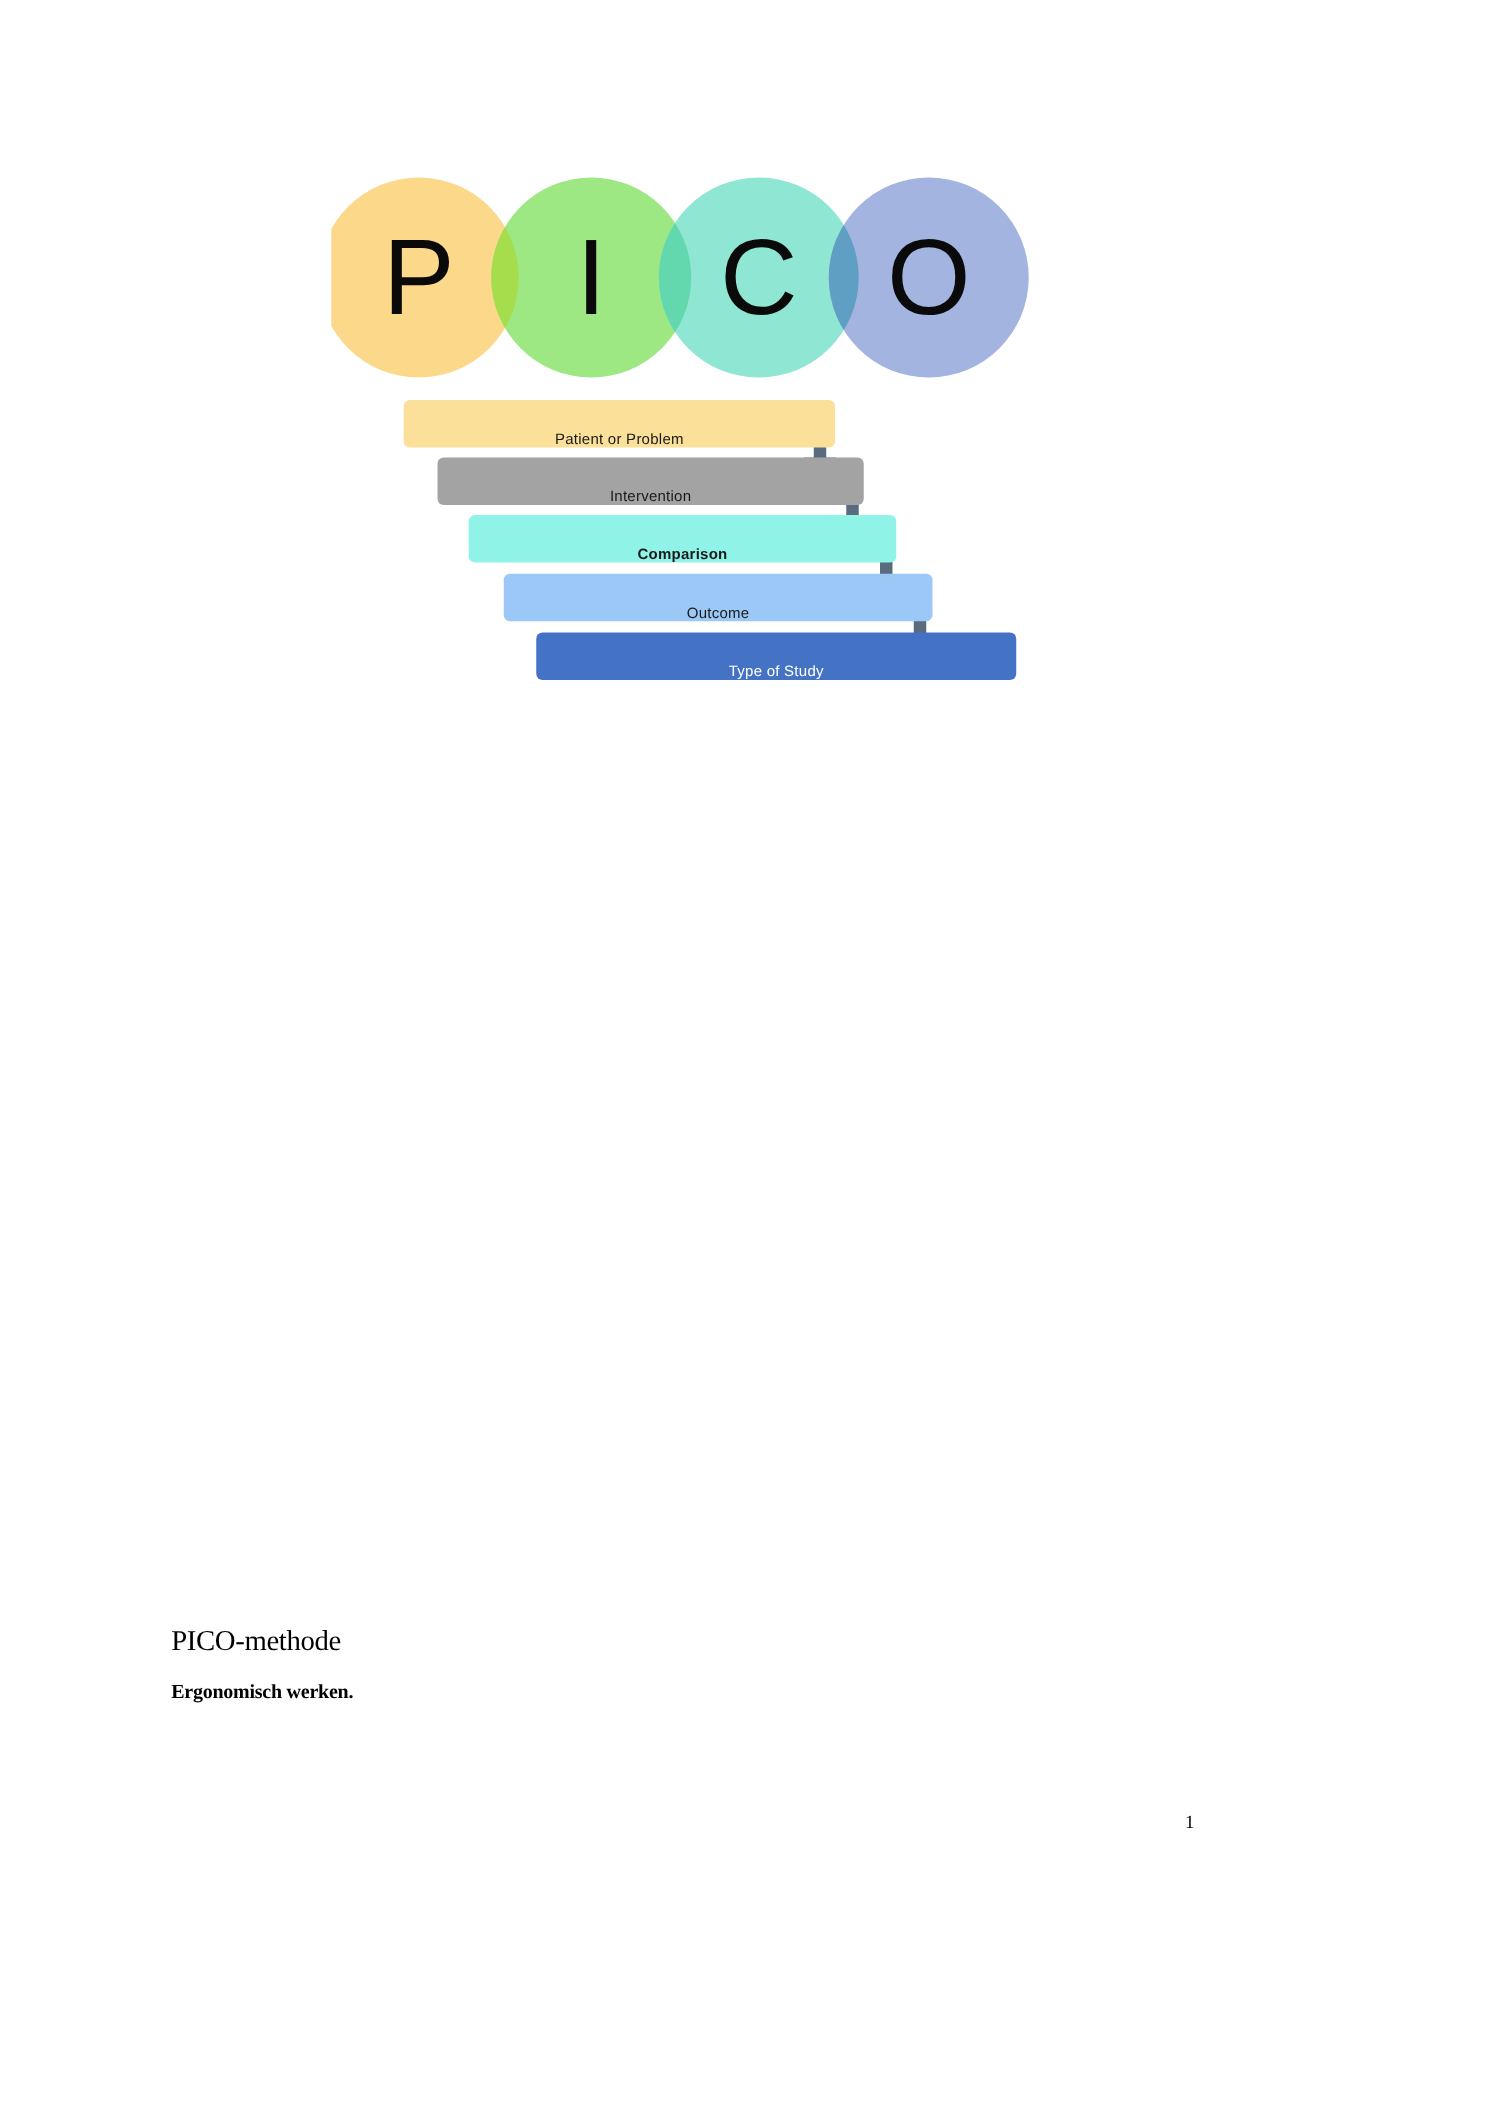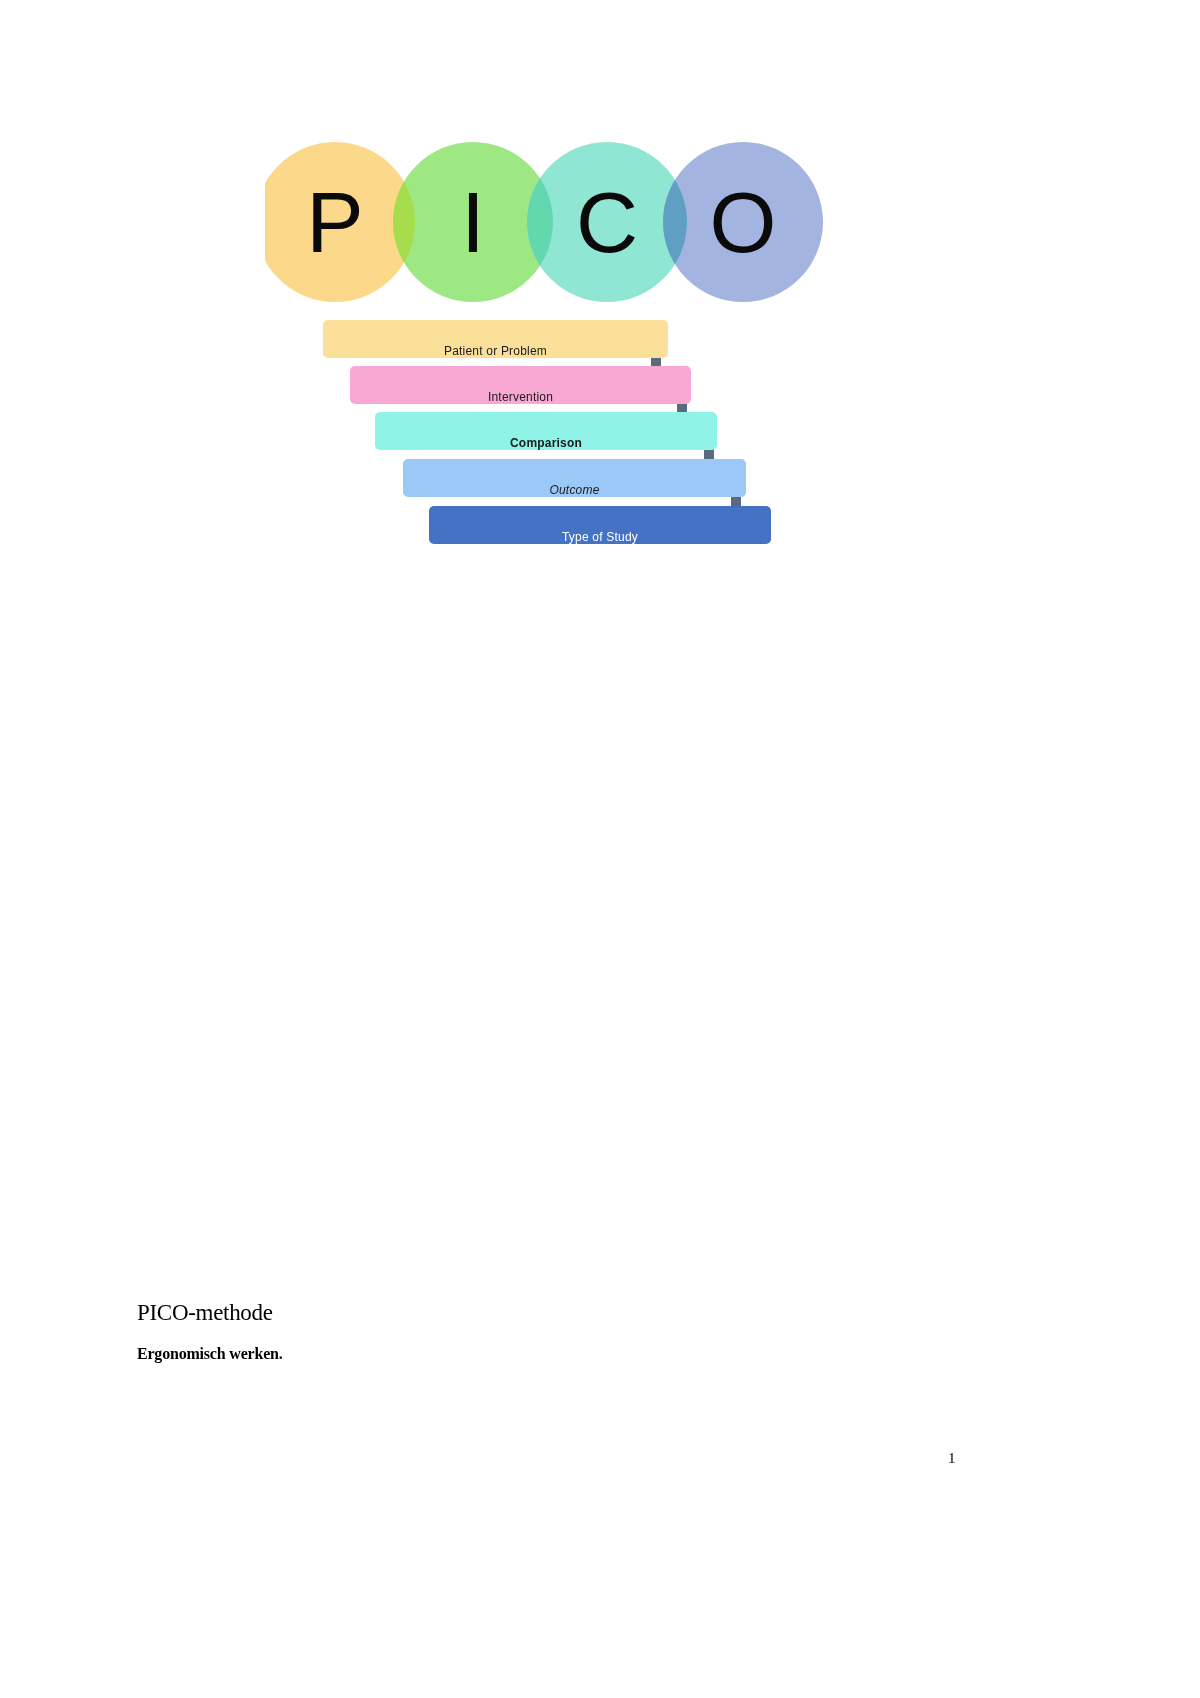--- a/index.html
+++ b/index.html
@@ -57,24 +57,24 @@
     justify-content: center;
     box-sizing: border-box;
     font-size: 12px;
     letter-spacing: 0.2px;
     color: #1a1a1a;
     white-space: nowrap;
   }
   .bar-label { pointer-events: none; }
 
   .bar-p { left: 58px;  top: 0px;   width: 345px; height: 38px; background: #fbe09a; }
-  .bar-i { left: 85px;  top: 46px;  width: 341px; height: 38px; background: #f9a8d4; }
+  .bar-i { left: 85px;  top: 46px;  width: 341px; height: 38px; background: #a3a3a3; }
   .bar-c { left: 110px; top: 92px;  width: 342px; height: 38px; background: #8ff3e8; font-weight: bold; }
-  .bar-o { left: 138px; top: 139px; width: 343px; height: 38px; background: #9cc8f7; font-style: italic; }
-  .bar-t { left: 164px; top: 186px; width: 342px; height: 38px; background: #4472c4; color: #ffffff; }
+  .bar-o { left: 138px; top: 139px; width: 343px; height: 38px; background: #9cc8f7; }
+  .bar-t { left: 164px; top: 186px; width: 384px; height: 38px; background: #4472c4; color: #ffffff; }
 
   .arrow {
     position: absolute;
     width: 26px;
     height: 42px;
   }
   .arrow svg { display: block; }
 
   .arrow-1 { left: 378px; top: 22px; }
   .arrow-2 { left: 404px; top: 69px; }

